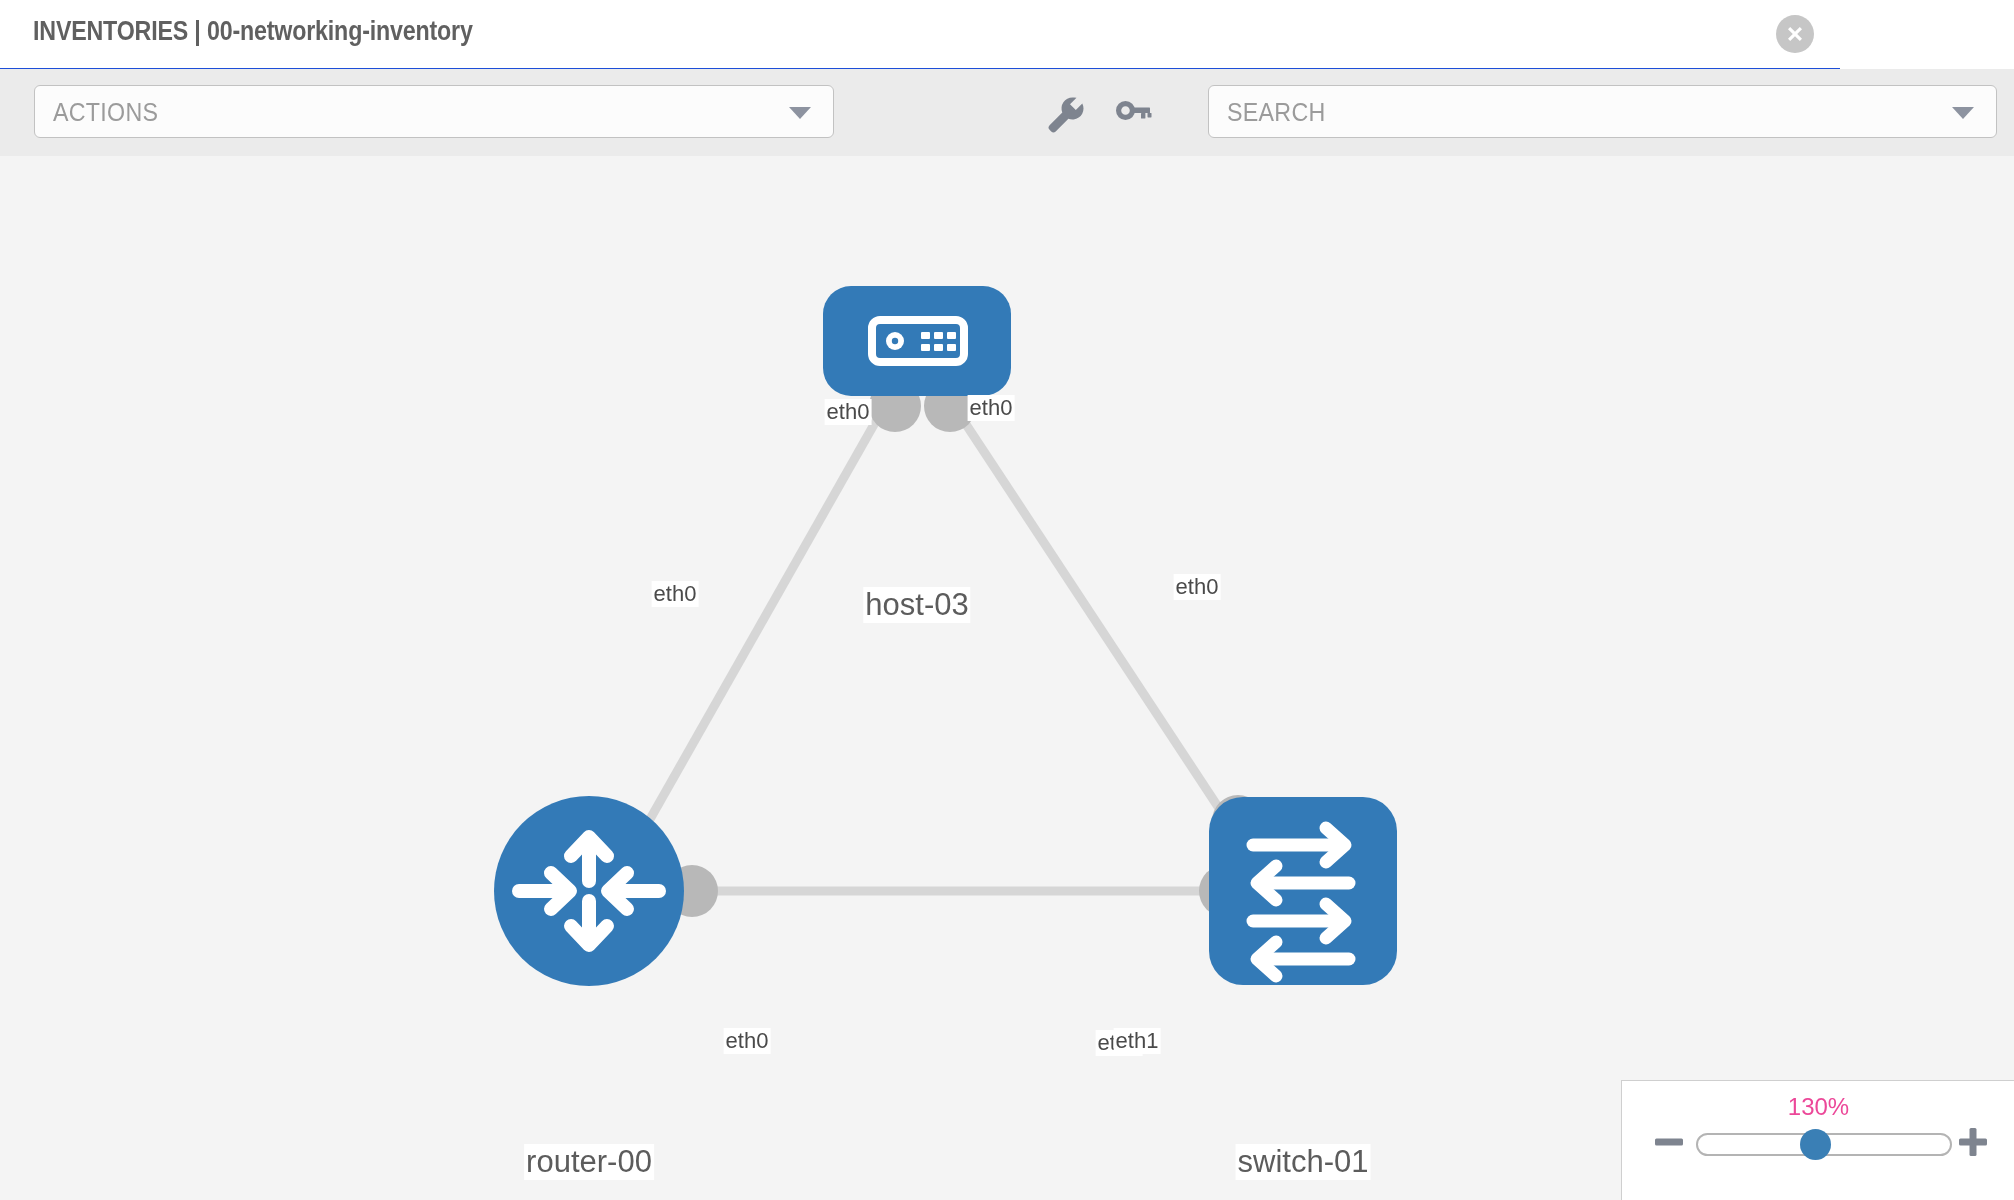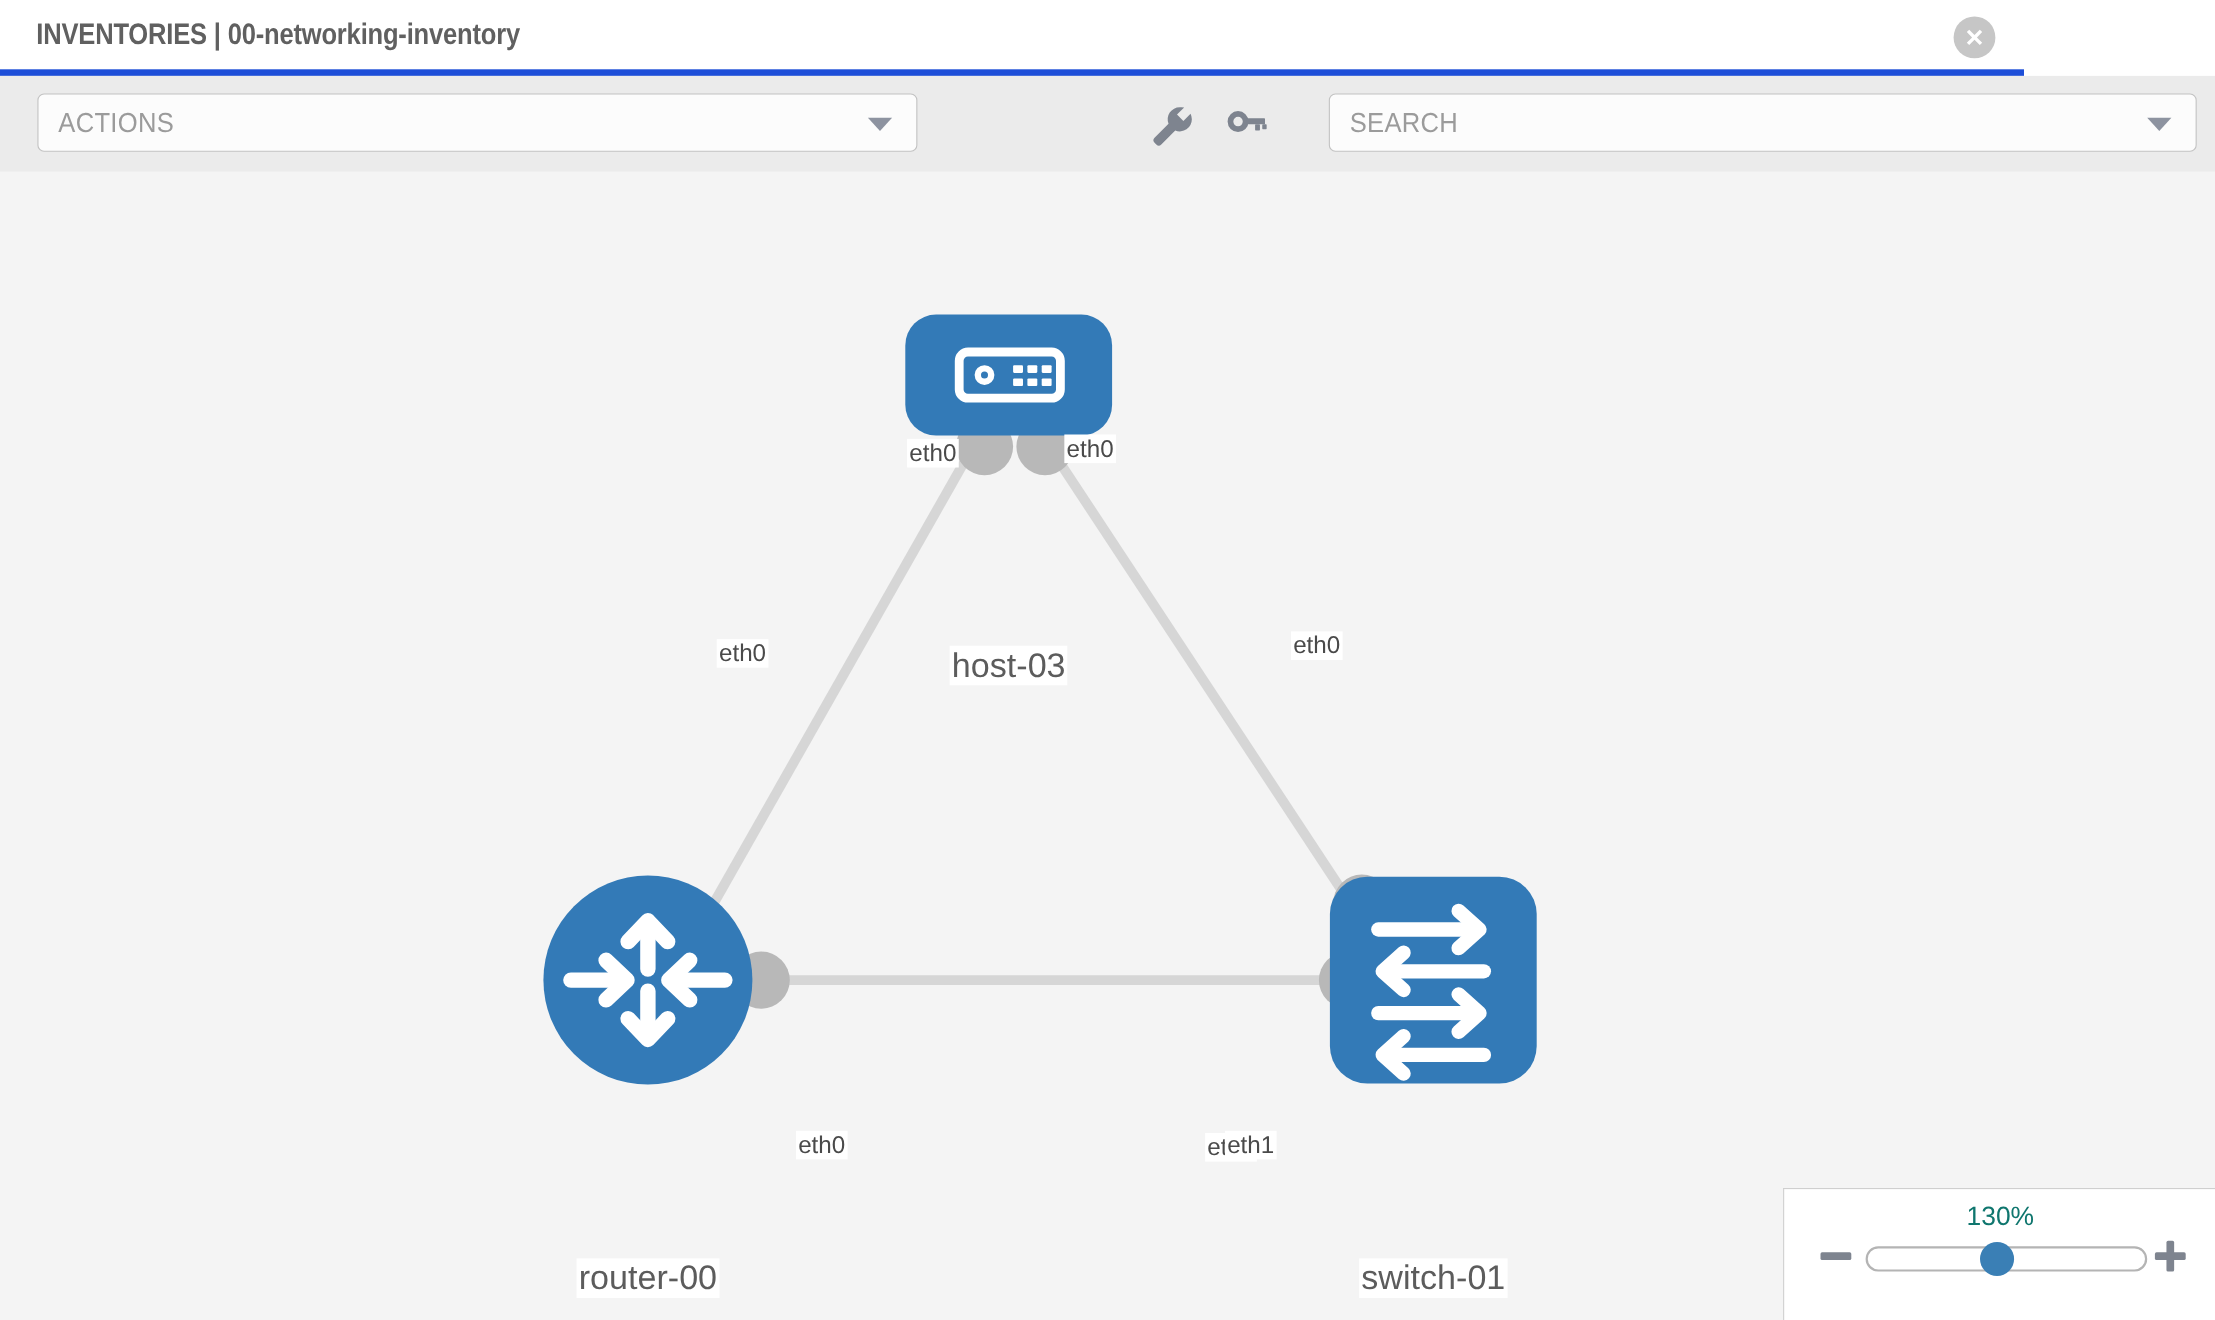--- a/index.html
+++ b/index.html
@@ -22,21 +22,21 @@
     position: relative;
     background: #ffffff;
     box-sizing: border-box;
   }
   .header {
     position: absolute;
     left: 0; top: 0;
     width: 1840px;
     height: 69px;
     background: #ffffff;
-    border-bottom: 6px solid #1d4ed8;
+    border-bottom: 1px solid #1d4ed8;
     box-sizing: border-box;
   }
   .breadcrumb {
     position: absolute;
     left: 33px;
     top: 16px;
     font-size: 27px;
     font-weight: bold;
     color: #606060;
     letter-spacing: -0.2px;
@@ -184,21 +184,21 @@
     border-right: none;
     box-sizing: border-box;
   }
   .zoom-pct {
     position: absolute;
     top: 12px;
     left: 0;
     width: 393px;
     text-align: center;
     font-size: 24px;
-    color: #0f766e;
+    color: #ec4899;
   }
   .zoom-minus, .zoom-plus {
     position: absolute;
     top: 44px;
     width: 34px;
     height: 34px;
     cursor: pointer;
   }
   .zoom-minus { left: 30px; }
   .zoom-plus  { left: 334px; }

